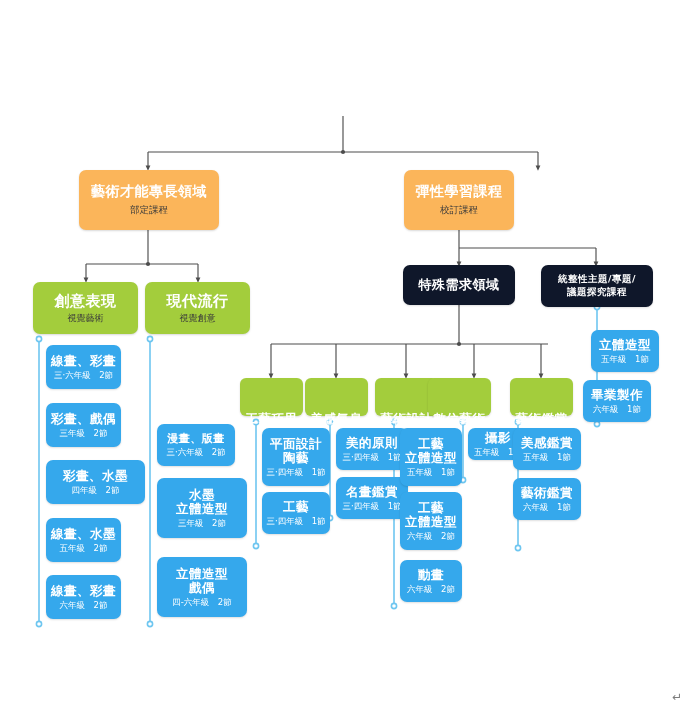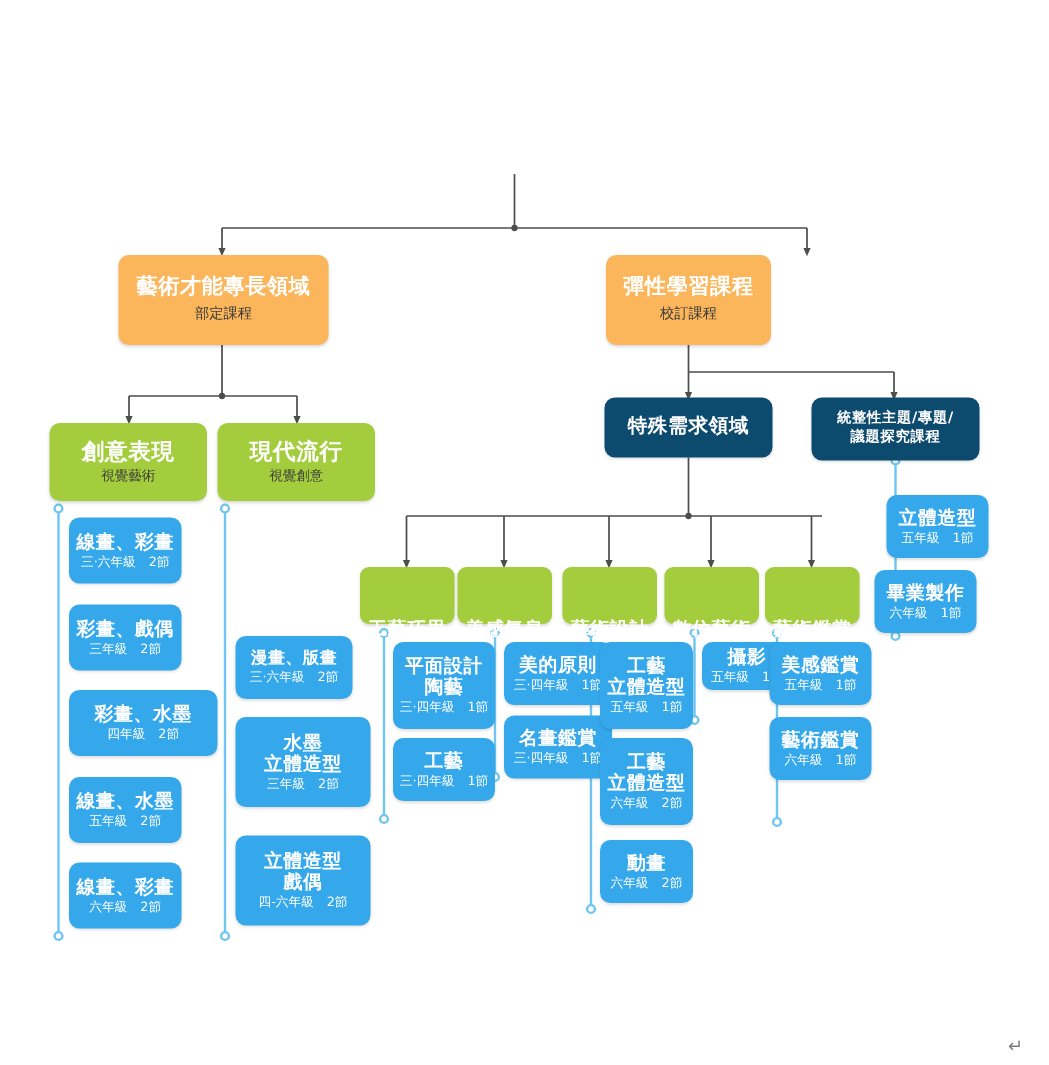--- a/index.html
+++ b/index.html
@@ -31,21 +31,21 @@
   
   .lv-green{background:#a3cd3c;border-radius:7px;box-shadow:0 1px 2px rgba(0,0,0,.15);}
   .lv-green .t1{font-size:15px;}
   .lv-green .t2{font-size:9px;margin-top:4px;}
 
   
   .lv-green-sm{background:#a3cd3c;border-radius:6px;box-shadow:0 1px 2px rgba(0,0,0,.15);}
   .lv-green-sm .t1{font-size:12.5px;margin-top:44px;}
 
   
-  .lv-purple{background:#0c4a6e;border-radius:7px;box-shadow:0 1px 2px rgba(0,0,0,.12);}
+  .lv-purple{background:#0f172a;border-radius:7px;box-shadow:0 1px 2px rgba(0,0,0,.12);}
   .lv-purple .t1{font-size:13px;}
   .lv-purple .t1.small{font-size:9.5px;line-height:1.35;}
 
   
   .lv-blue{background:#35a8ec;border-radius:7px;box-shadow:0 1px 2px rgba(0,0,0,.13);}
   .lv-blue .t1{font-size:12.5px;}
   .lv-blue .t1.sm{font-size:11px;}
   .lv-blue .t2{font-size:8.5px;margin-top:3px;color:#ffffff;}
 
   .pilcrow{
@@ -166,21 +166,21 @@
 
   <div class="node lv-green-sm" style="left:240px;top:378px;width:63px;height:38px;">
     <div class="t1">工藝巧思</div>
   </div>
   <div class="node lv-green-sm" style="left:305px;top:378px;width:63px;height:38px;">
     <div class="t1">美感氣息</div>
   </div>
   <div class="node lv-green-sm" style="left:375px;top:378px;width:63px;height:38px;">
     <div class="t1">藝術設計</div>
   </div>
-  <div class="node lv-green-sm" style="left:443px;top:378px;width:63px;height:38px;">
+  <div class="node lv-green-sm" style="left:428px;top:378px;width:63px;height:38px;">
     <div class="t1">數位藝術</div>
   </div>
   <div class="node lv-green-sm" style="left:510px;top:378px;width:63px;height:38px;">
     <div class="t1">藝術鑑賞</div>
   </div>
 
   <div class="node lv-blue" style="left:46px;top:345px;width:75px;height:44px;">
     <div class="t1">線畫、彩畫</div>
     <div class="t2">三·六年級　2節</div>
   </div>

